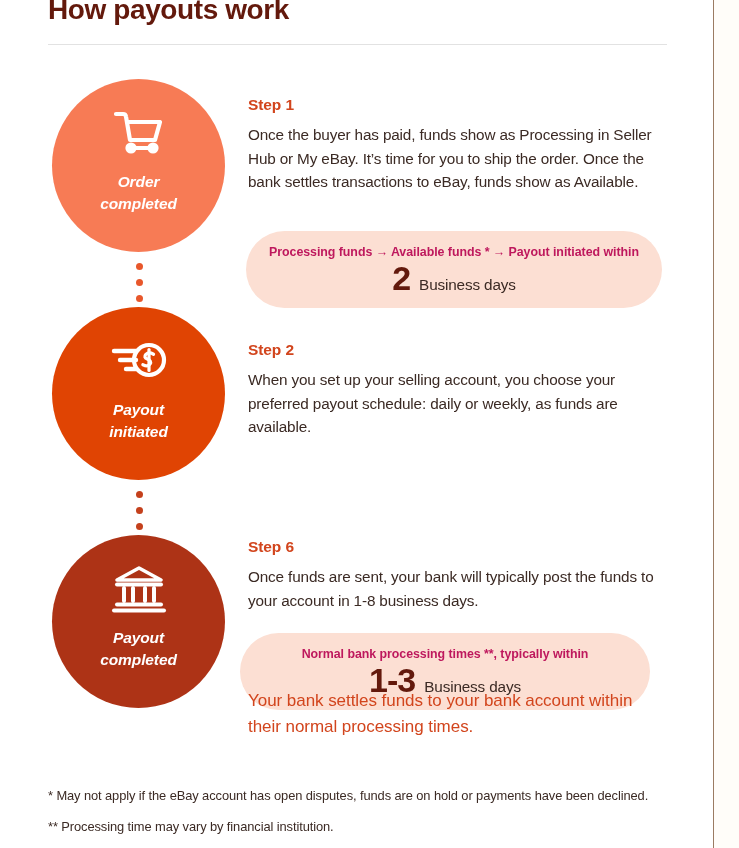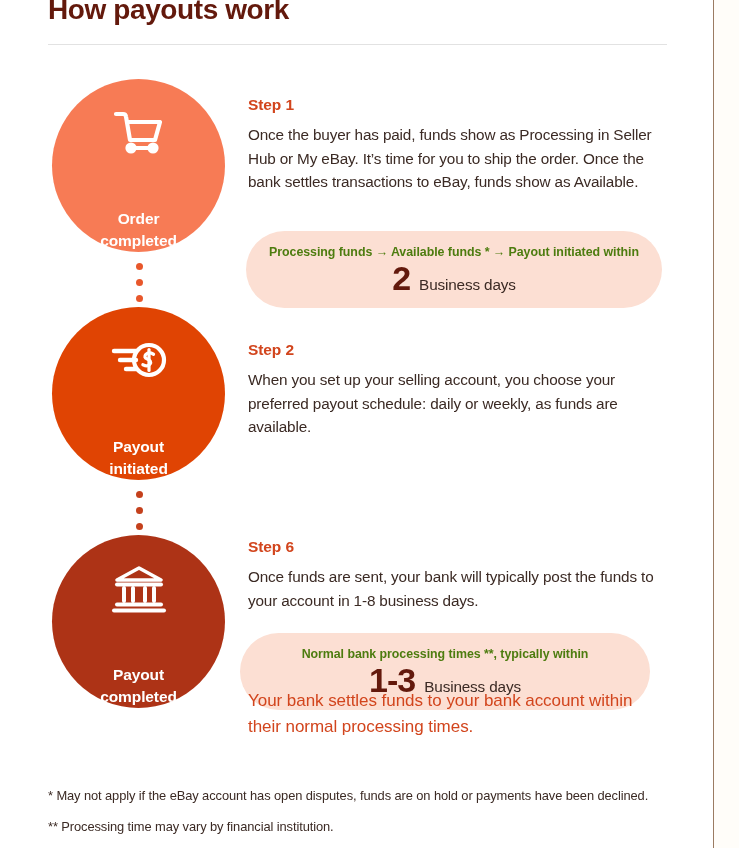--- a/index.html
+++ b/index.html
@@ -63,22 +63,23 @@
 
   .circle {
     position: absolute;
     left: 52px;
     width: 173px;
     height: 173px;
     border-radius: 50%;
     display: flex;
     flex-direction: column;
     align-items: center;
-    justify-content: space-between;
+    justify-content: flex-start;
     padding-top: 26px;
+    font-style: italic;
   }
   .circle-1 { top: 79px;  background: #f77b55; }
   .circle-2 { top: 307px; background: #e04403; }
   .circle-3 { top: 535px; background: #ad3316; }
 
   .circle-icon {
     width: 64px;
     height: 56px;
     display: flex;
     align-items: center;
@@ -140,21 +141,21 @@
     flex-direction: column;
     align-items: center;
     justify-content: center;
   }
   .callout-1 { left: 246px; top: 231px; width: 416px; height: 77px; }
   .callout-2 { left: 240px; top: 633px; width: 410px; height: 77px; }
 
   .callout-caption {
     font-size: 12.4px;
     font-weight: bold;
-    color: #4d7c0f;
+    color: #be185d;
     letter-spacing: -0.05px;
     white-space: nowrap;
   }
   .callout-value-row {
     margin-top: 2px;
     display: flex;
     align-items: baseline;
     gap: 9px;
   }
   .callout-number {

